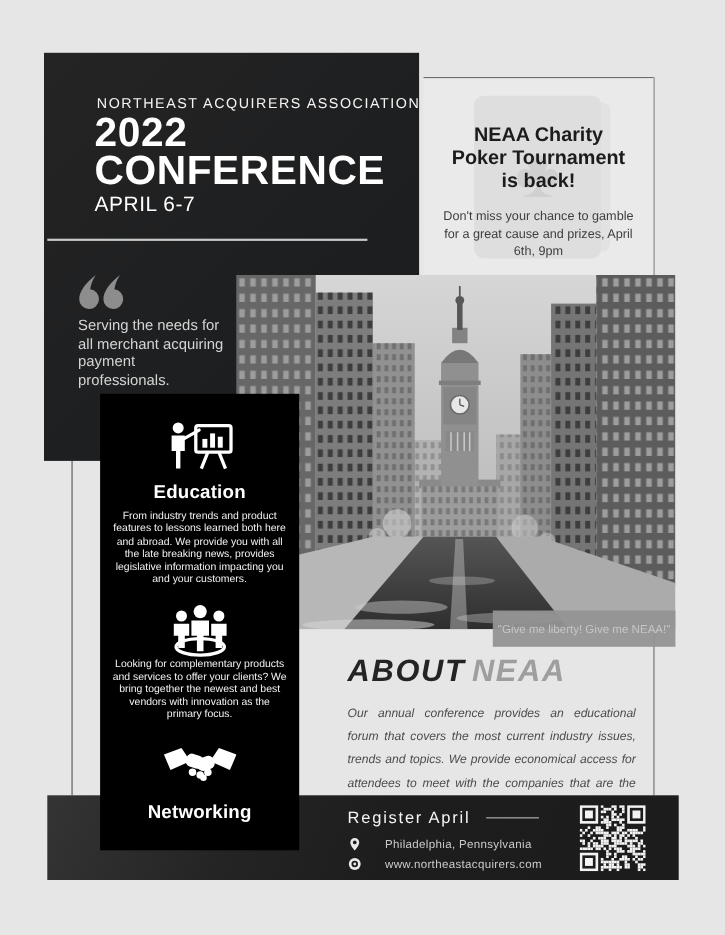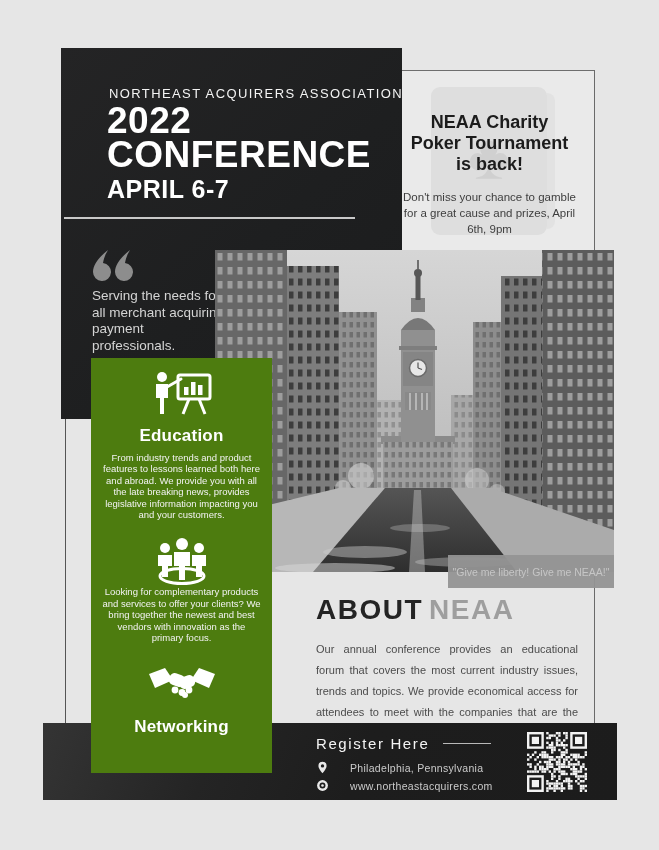--- a/index.html
+++ b/index.html
@@ -6,26 +6,26 @@
   *{box-sizing:border-box;}
   body{font-family:"Liberation Sans","DejaVu Sans",sans-serif;}
   #poster{position:relative;width:659px;height:850px;margin:0 auto;background:#e6e6e6;overflow:hidden;}
 
   
   .vline{position:absolute;width:1px;background:#6a6a6a;}
   #vline-left{left:65px;top:419px;height:304px;background:#555;}
   #vline-right{left:594px;top:70px;height:653px;}
 
   
-  #masthead{position:absolute;left:61px;top:48px;width:341px;height:371px;
+  #masthead{position:absolute;left:40px;top:48px;width:341px;height:371px;
     background:linear-gradient(135deg,#242425 0%,#1e1f20 55%,#1b1c1d 100%);color:#fff;z-index:2;}
   .org-line{position:absolute;left:48px;top:38px;font-size:13px;letter-spacing:1.4px;font-weight:500;color:#f4f4f4;white-space:nowrap;}
   .title-block{position:absolute;left:46px;top:56px;line-height:.92;}
   .title-year,.title-conf{font-size:37px;font-weight:800;letter-spacing:.5px;color:#fff;}
-  .title-dates{font-size:25px;font-weight:700;letter-spacing:.5px;color:#fff;margin-top:6px;}
+  .title-dates{font-size:19px;font-weight:400;letter-spacing:.5px;color:#fff;margin-top:6px;}
   #masthead-divider{position:absolute;left:3px;top:169px;width:291px;height:2px;background:#c9c9c9;}
   #quote-icon{position:absolute;left:30px;top:202px;width:44px;height:32px;}
   #quote-text{position:absolute;left:31px;top:240px;width:138px;font-size:13.5px;line-height:1.24;color:#d4d4d4;}
 
   
   #poker-panel{position:absolute;left:385px;top:70px;width:209px;height:180px;background:#eaeaea;
     border-top:1px solid #6e6e6e;z-index:1;}
   #poker-card{position:absolute;left:46px;top:16px;width:116px;height:148px;background:#dedede;border-radius:9px;}
   #poker-card::after{content:"";position:absolute;right:-8px;top:6px;width:8px;height:136px;background:#e2e2e2;border-radius:0 8px 8px 0;}
   #club-glyph{position:absolute;left:0;top:38px;width:100%;text-align:center;font-size:64px;color:#d0d0d0;line-height:1;}
@@ -34,30 +34,30 @@
   .poker-body{margin:13px auto 0;width:178px;font-size:11.5px;line-height:1.4;color:#3e3e3e;}
   .poker-hosted{margin-top:14px;font-size:11.5px;color:#3e3e3e;}
 
   
   #photo{position:absolute;left:215px;top:250px;width:399px;height:322px;z-index:3;}
   #photo svg{display:block;width:100%;height:100%;}
   #photo-caption{position:absolute;left:448px;top:555px;width:166px;height:33px;z-index:4;
     background:rgba(148,148,148,.95);color:#c6c6c6;font-size:10.5px;display:flex;align-items:center;justify-content:center;}
 
   
-  #sidebar{position:absolute;left:91px;top:358px;width:181px;height:415px;background:#4d7c0f;z-index:5;
-    color:#fff;text-align:center;overflow:hidden;padding-top:10px;}
+  #sidebar{position:absolute;left:91px;top:358px;width:181px;height:415px;background:#000000;z-index:5;
+    color:#fff;text-align:center;overflow:hidden;padding-top:22px;}
   .feature{margin-bottom:16px;}
   .feature .f-icon{height:50px;display:flex;align-items:center;justify-content:center;}
   .feature h3{margin:8px 0 6px;font-size:17px;font-weight:800;letter-spacing:.2px;color:#fff;}
   .feature.partner h3{font-size:14px;letter-spacing:-.2px;}
   .feature p{margin:0;padding:0 11px;font-size:9.5px;line-height:1.2;color:#f3f3f3;}
 
   
-  #about{position:absolute;left:316px;top:594px;width:262px;z-index:1;}
+  #about{position:absolute;left:316px;top:594px;width:262px;z-index:1;font-style:italic;}
   #about-title{font-size:28px;letter-spacing:1.5px;font-weight:600;}
   #about-title .t1{color:#242424;}
   #about-title .t2{color:#9e9e9e;margin-left:6px;}
   #about-body{margin-top:13px;font-size:11px;line-height:21px;color:#4c4c4c;text-align:justify;}
 
   
   #footer{position:absolute;left:43px;top:723px;width:574px;height:77px;z-index:2;
     background:linear-gradient(112deg,#343434 0%,#242424 30%,#1d1d1d 55%,#1c1c1c 100%);color:#e9e9e9;}
   #register-row{position:absolute;left:273px;top:12px;display:flex;align-items:center;gap:14px;}
   #register-label{font-size:15px;letter-spacing:1.6px;color:#f4f4f4;}
@@ -242,21 +242,21 @@
 
   <div id="about">
     <div id="about-title">
       <span class="t1">ABOUT</span><span class="t2">NEAA</span>
     </div>
     <div id="about-body">Our annual conference provides an educational forum that covers the most current industry issues, trends and topics. We provide economical access for attendees to meet with the companies that are the front-runners in developing the latest payment technologies, solutions and products.</div>
   </div>
 
   <div id="footer">
     <div id="register-row">
-      <span id="register-label">Register Here</span>
+      <span id="register-label">Register April</span>
       <span id="register-line"></span>
     </div>
     <div class="contact-row" id="location-row">
       <svg width="13" height="13" viewBox="0 0 24 24">
         <path d="M12 1.5a7.5 7.5 0 0 0-7.5 7.5c0 5.3 7.5 13.5 7.5 13.5s7.5-8.2 7.5-13.5A7.5 7.5 0 0 0 12 1.5z" fill="#e9e9e9"></path>
         <circle cx="12" cy="9" r="3.1" fill="#1d1d1d"></circle>
       </svg>
       <span class="contact-text">Philadelphia, Pennsylvania</span>
     </div>
     <div class="contact-row" id="website-row">

